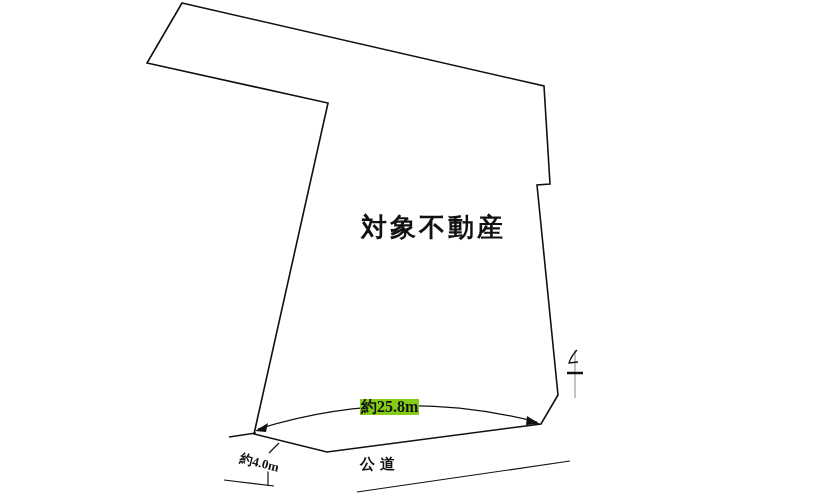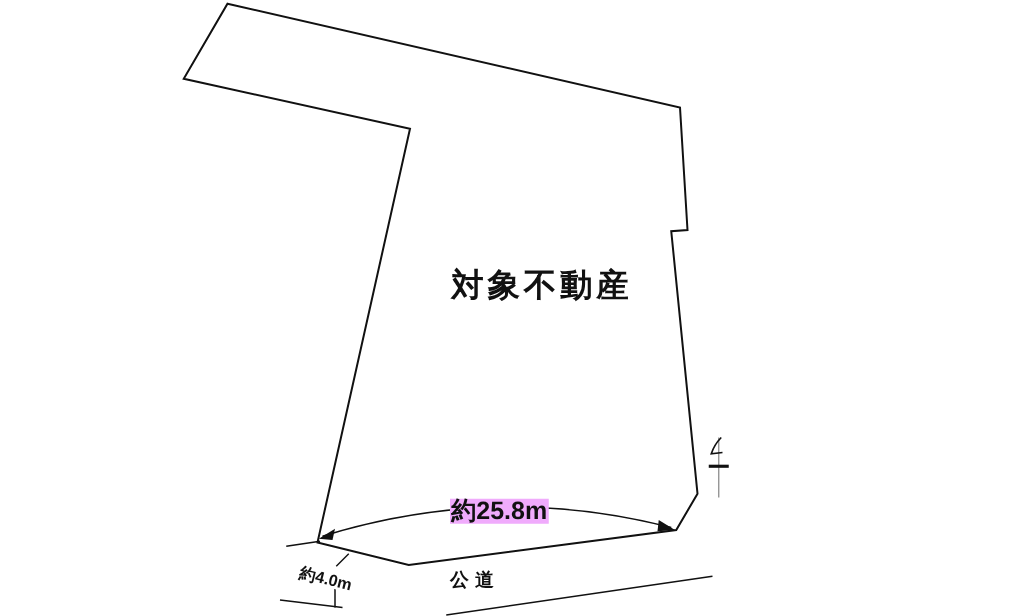--- a/index.html
+++ b/index.html
@@ -6,21 +6,21 @@
     margin: 0;
     padding: 0;
     background: #ffffff;
   }
   .canvas {
     position: relative;
     width: 677px;
     height: 493px;
     background: #ffffff;
     overflow: hidden;
-    font-family: Liberation Sans, sans-serif;
+    font-family: Liberation Serif, serif;
     border-radius: 28px;
   }
   .canvas svg {
     position: absolute;
     left: 0;
     top: 0;
   }
   .label {
     position: absolute;
     color: #111111;
@@ -30,23 +30,23 @@
   .property-label {
     left: 361px;
     top: 215px;
     font-size: 26px;
     font-weight: bold;
     letter-spacing: 3px;
   }
   .frontage-label {
     left: 360px;
     top: 399px;
-    font-size: 20px;
+    font-size: 16px;
     font-weight: bold;
-    background: #f0abfc;
+    background: #84cc16;
     padding: 0 1px;
   }
   .roadwidth-label {
     left: 239px;
     top: 451px;
     font-size: 13px;
     font-weight: bold;
     background: #ffffff;
     padding: 0 1px;
     transform: rotate(14deg);

